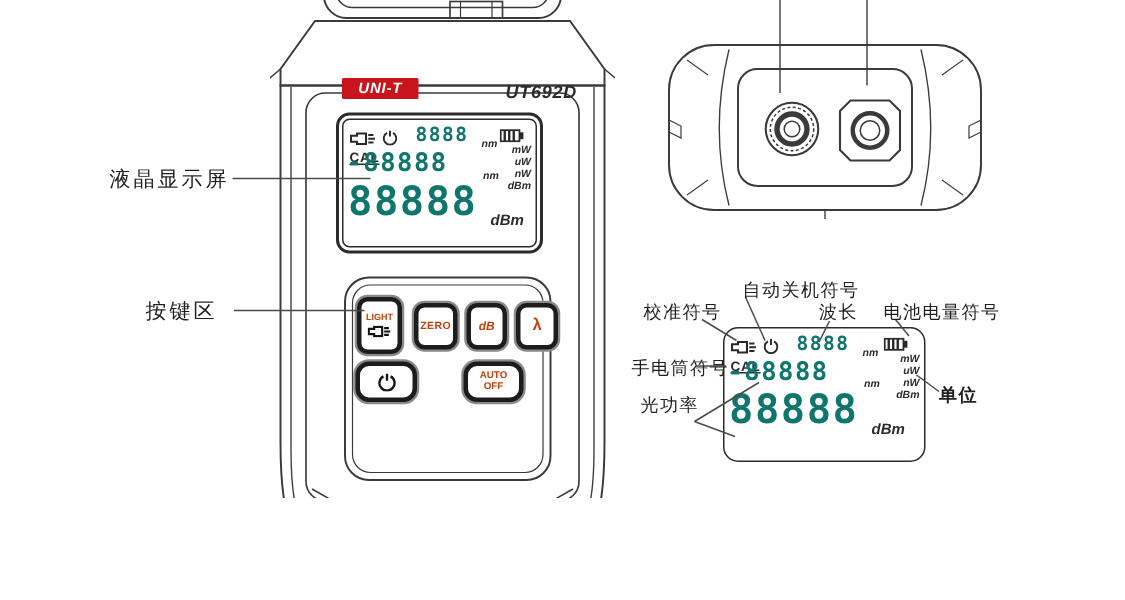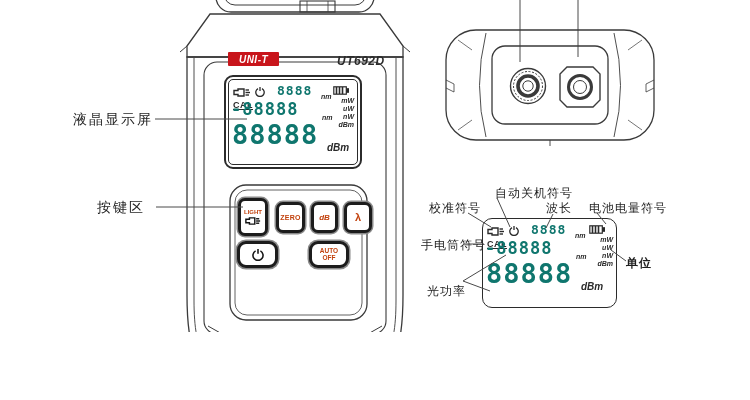--- a/index.html
+++ b/index.html
@@ -224,15 +224,15 @@
 
   <span class="cn-label cn-left" style="left:73px;top:111px;">液晶显示屏</span>
   <span class="cn-label cn-left" style="left:97px;top:199px;">按键区</span>
 
   <span class="cn-label cn-small" style="left:483px;top:185px;margin-left:12px;">自动关机符号</span>
   <span class="cn-label cn-small" style="left:429px;top:200px;">校准符号</span>
   <span class="cn-label cn-small" style="left:546px;top:200px;text-align:center;">波长</span>
   <span class="cn-label cn-small" style="left:589px;top:200px;text-align:right;">电池电量符号</span>
   <span class="cn-label cn-small" style="left:421px;top:237px;">手电筒符号</span>
   <span class="cn-label cn-small" style="left:626px;top:255px;font-weight:bold;">单位</span>
-  <span class="cn-label cn-small" style="left:427px;top:283px;">光功率</span>
+  <span class="cn-label cn-small" style="left:427px;top:262px;">光功率</span>
 
 </div>
 
 </body></html>

